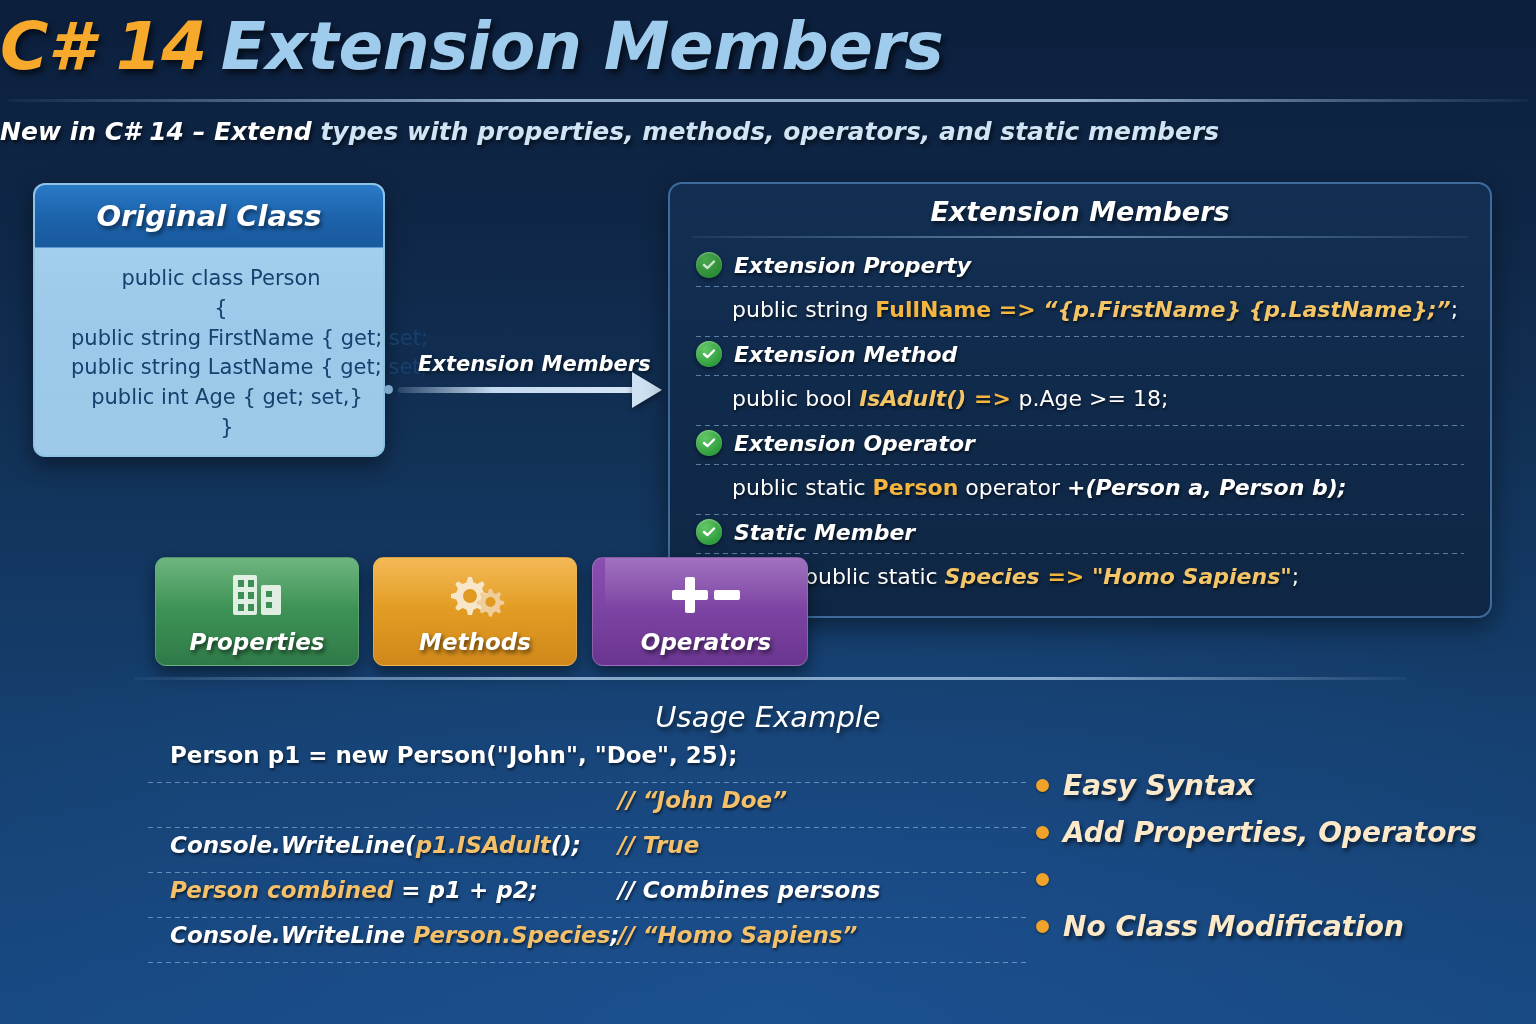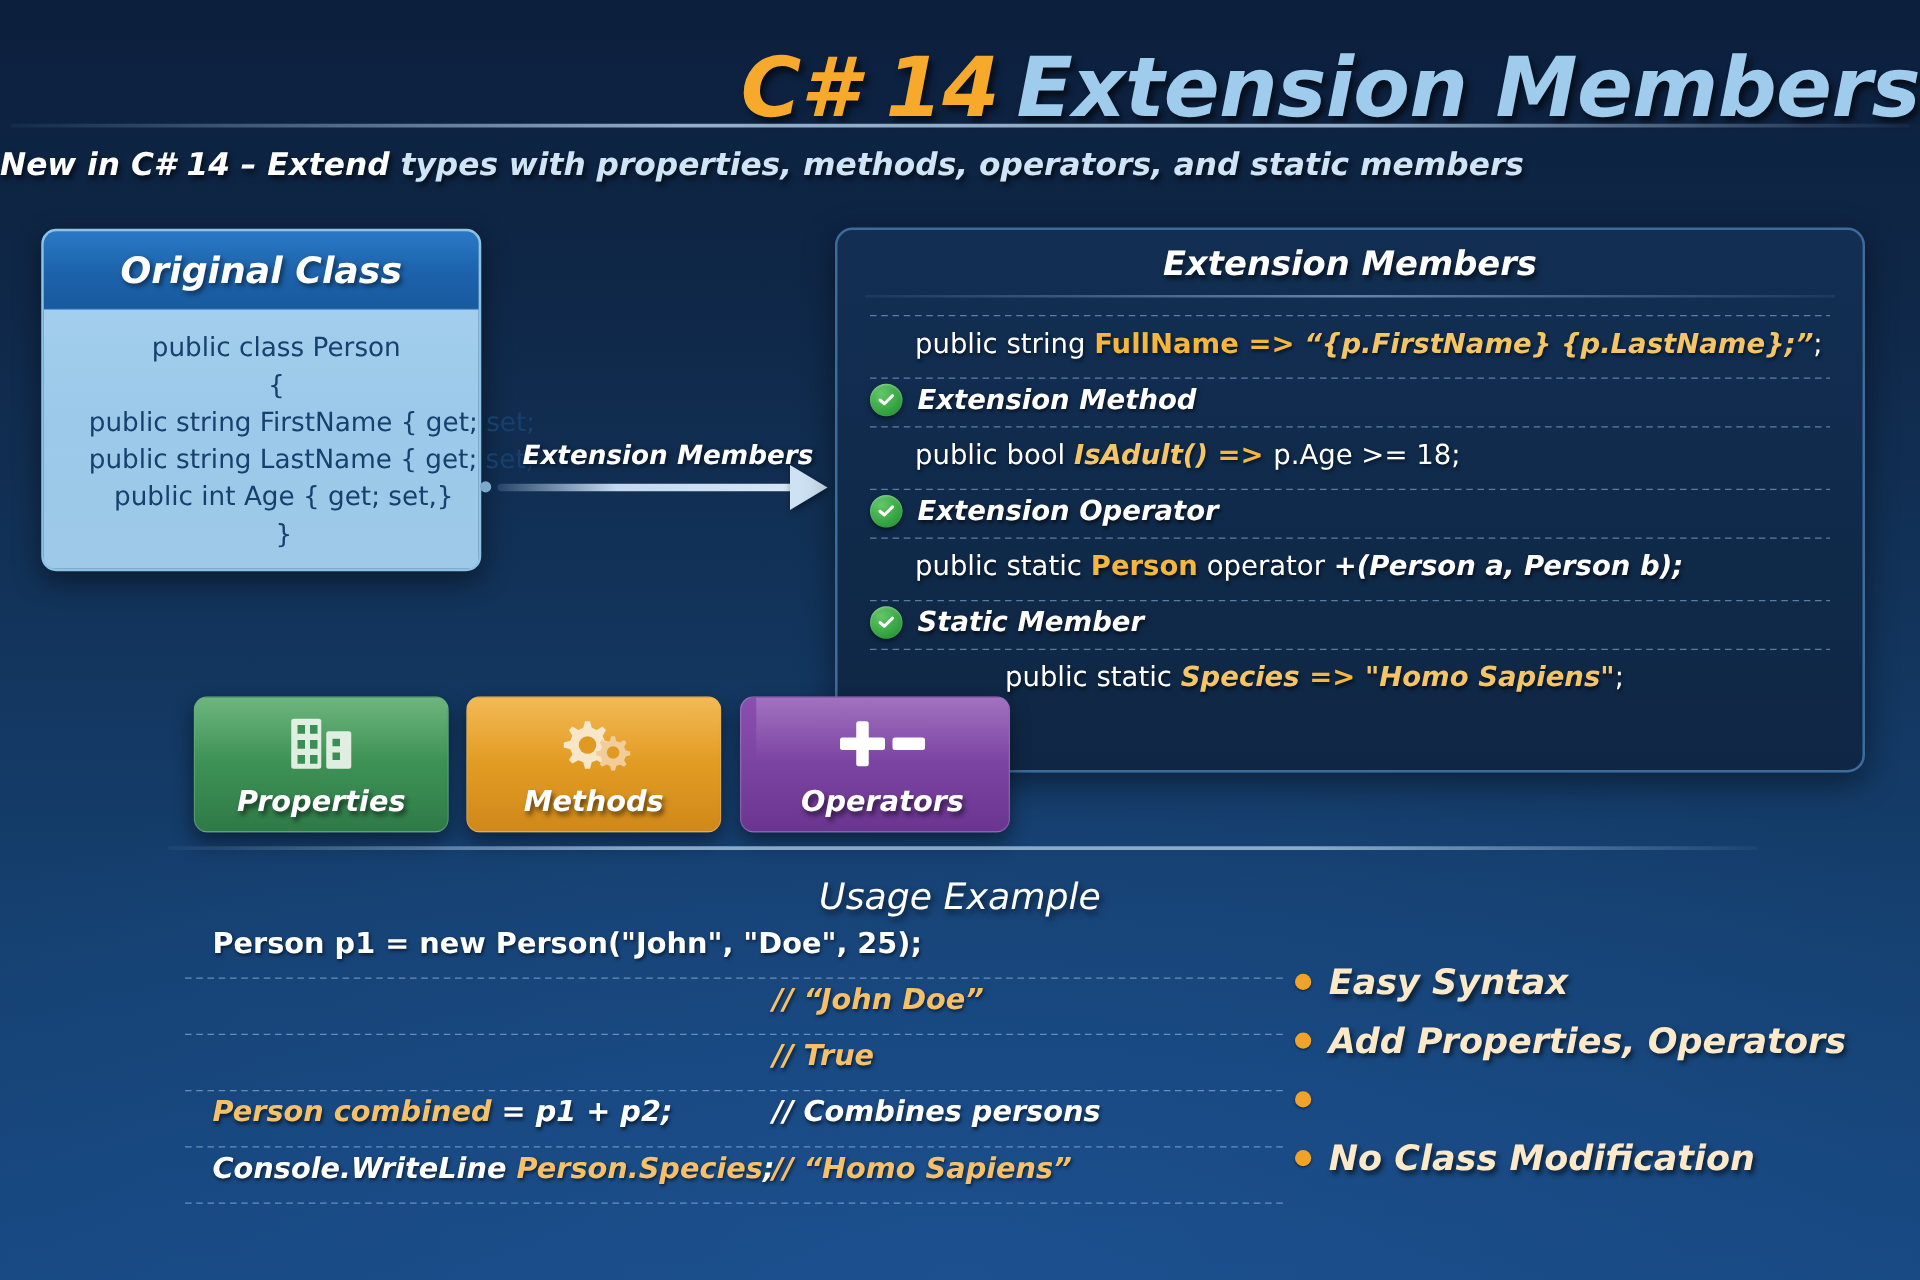--- a/index.html
+++ b/index.html
@@ -14,26 +14,25 @@
       linear-gradient(180deg, #0c1f3d 0%, #0f2747 22%, #123258 45%, #154070 72%, #174880 100%);
     position: relative;
     color: #fff;
     -webkit-font-smoothing: antialiased;
   }
   .stage { position: absolute; left:0; top:0; width:1536px; height:1024px; }
 
   
   .title {
     position: absolute; left: 0; top: 8px; width: 1536px;
-    text-align: right;
+    text-align: left;
     font-size: 66px; font-weight: bold; font-style: italic;
     letter-spacing: -0.5px;
     text-shadow: 3px 4px 6px rgba(0,0,0,0.65);
     white-space: nowrap;
-    margin-top: 24px;
   }
   .title .accent { color: #f6a92b; }
   .title .main { color: #9fcbec; margin-left: 14px; }
 
   .rule-top {
     position: absolute; left: 8px; top: 99px; width: 1520px; height: 3px;
     background: linear-gradient(90deg, rgba(150,190,230,0.05), rgba(190,220,245,0.75) 35%, rgba(190,220,245,0.75) 70%, rgba(150,190,230,0.05));
     border-radius: 2px;
   }
 
@@ -258,20 +257,28 @@
     <div class="arrow-line"></div>
     <div class="arrow-head"></div>
   </div>
 
   <div class="ext-panel">
     <div class="ext-title">Extension Members</div>
     <div class="ext-title-rule"></div>
     <div class="ext-list">
 
       <div class="ext-item">
+        <div class="ext-row">
+          <span class="badge dim">
+            <svg width="16" height="16" viewBox="0 0 16 16">
+                <path d="M3 8 L6.5 11 L13 4.5" stroke="#ffffff" stroke-width="2.4" fill="none" stroke-linecap="round" stroke-linejoin="round" opacity="0.75"></path>
+              </svg>
+          </span>
+          <span class="ext-label">Extension Property</span>
+        </div>
         <div class="dash"></div>
         <div class="ext-code"><span>public string </span><span class="hl">FullName</span><span class="hl"> =&gt; </span><span class="hli">“{p.FirstName} {p.LastName};”</span><span>;</span></div>
         <div class="dash"></div>
       </div>
 
       <div class="ext-item">
         <div class="ext-row">
           <span class="badge">
             <svg width="16" height="16" viewBox="0 0 16 16">
                 <path d="M3 8 L6.5 11 L13 4.5" stroke="#ffffff" stroke-width="2.4" fill="none" stroke-linecap="round" stroke-linejoin="round"></path>
@@ -387,20 +394,21 @@
       <div class="u-text">Person p1 = new Person("John", "Doe", 25);</div>
       <div class="u-dash"></div>
     </div>
 
     <div class="u-row">
       <div class="u-comment amber">// “John Doe”</div>
       <div class="u-dash"></div>
     </div>
 
     <div class="u-row">
+      <div class="u-text"><span class="bi">Console.WriteLine(</span><span class="hl">p1.ISAdult</span><span class="bi">();</span></div>
       <div class="u-comment amber">// True</div>
       <div class="u-dash"></div>
     </div>
 
     <div class="u-row">
       <div class="u-text"><span class="bi"></span><span class="hl">Person combined</span><span class="bi"> = p1 + p2;</span></div>
       <div class="u-comment">// Combines persons</div>
       <div class="u-dash"></div>
     </div>
 

